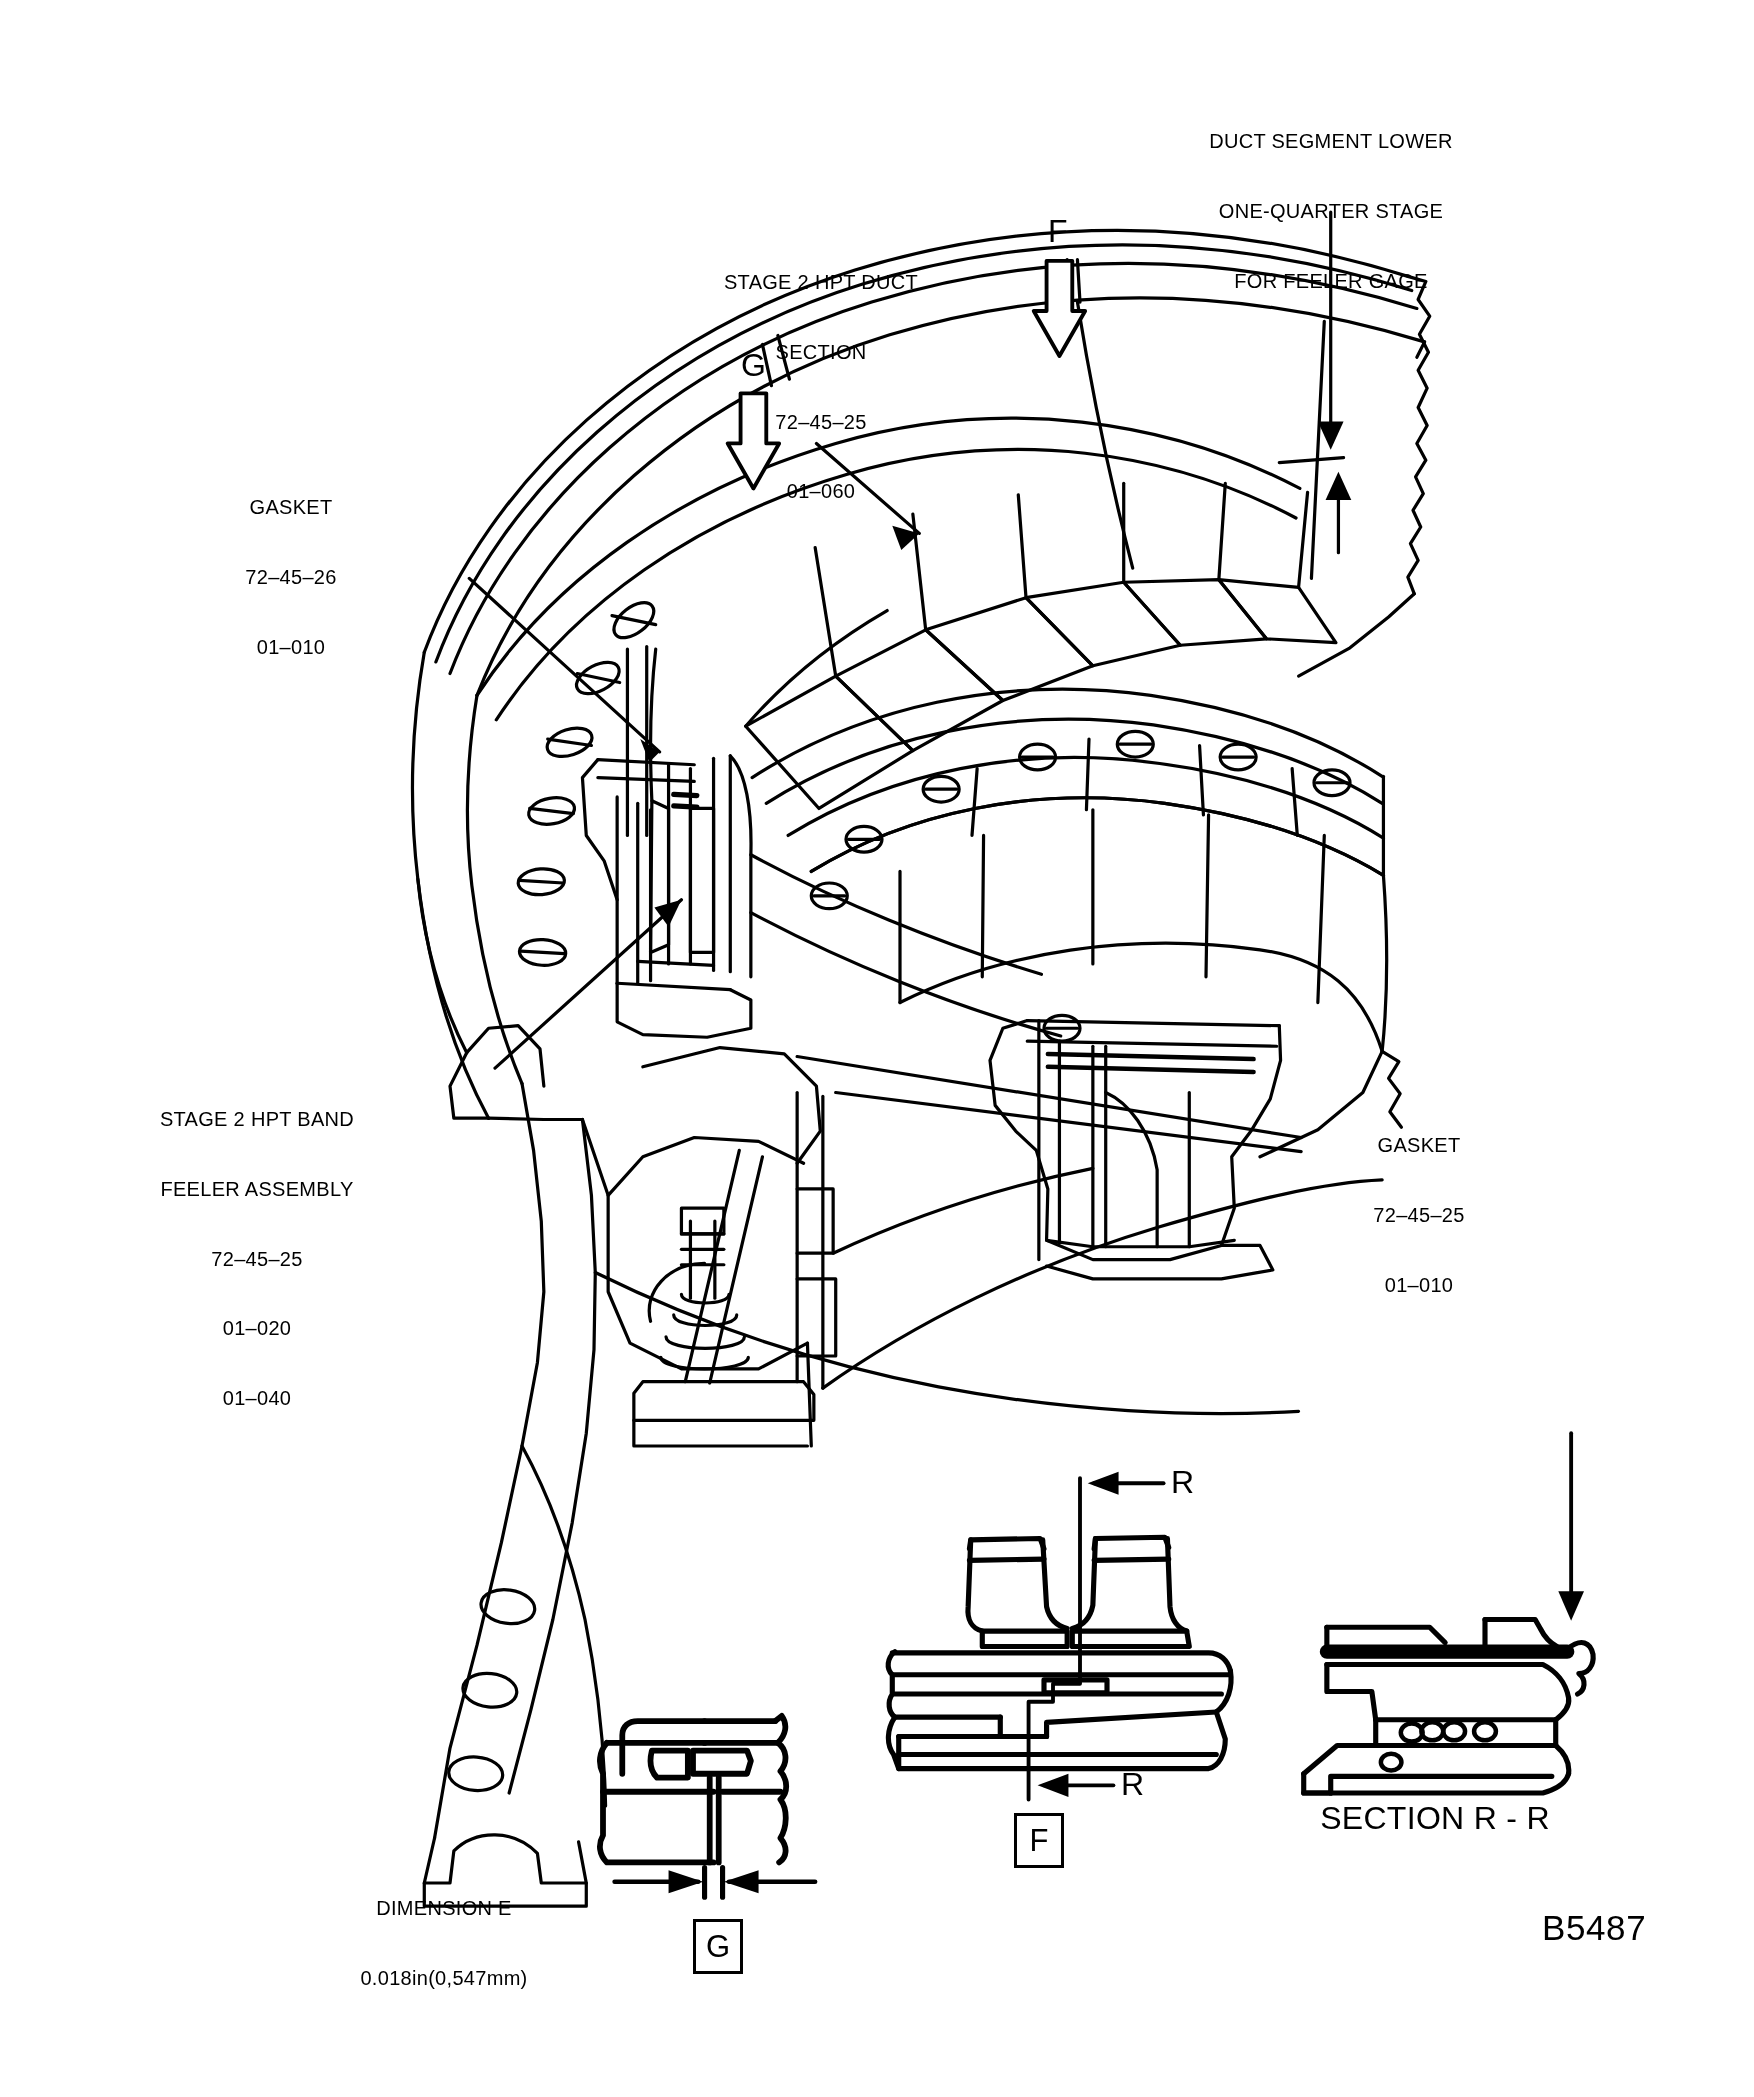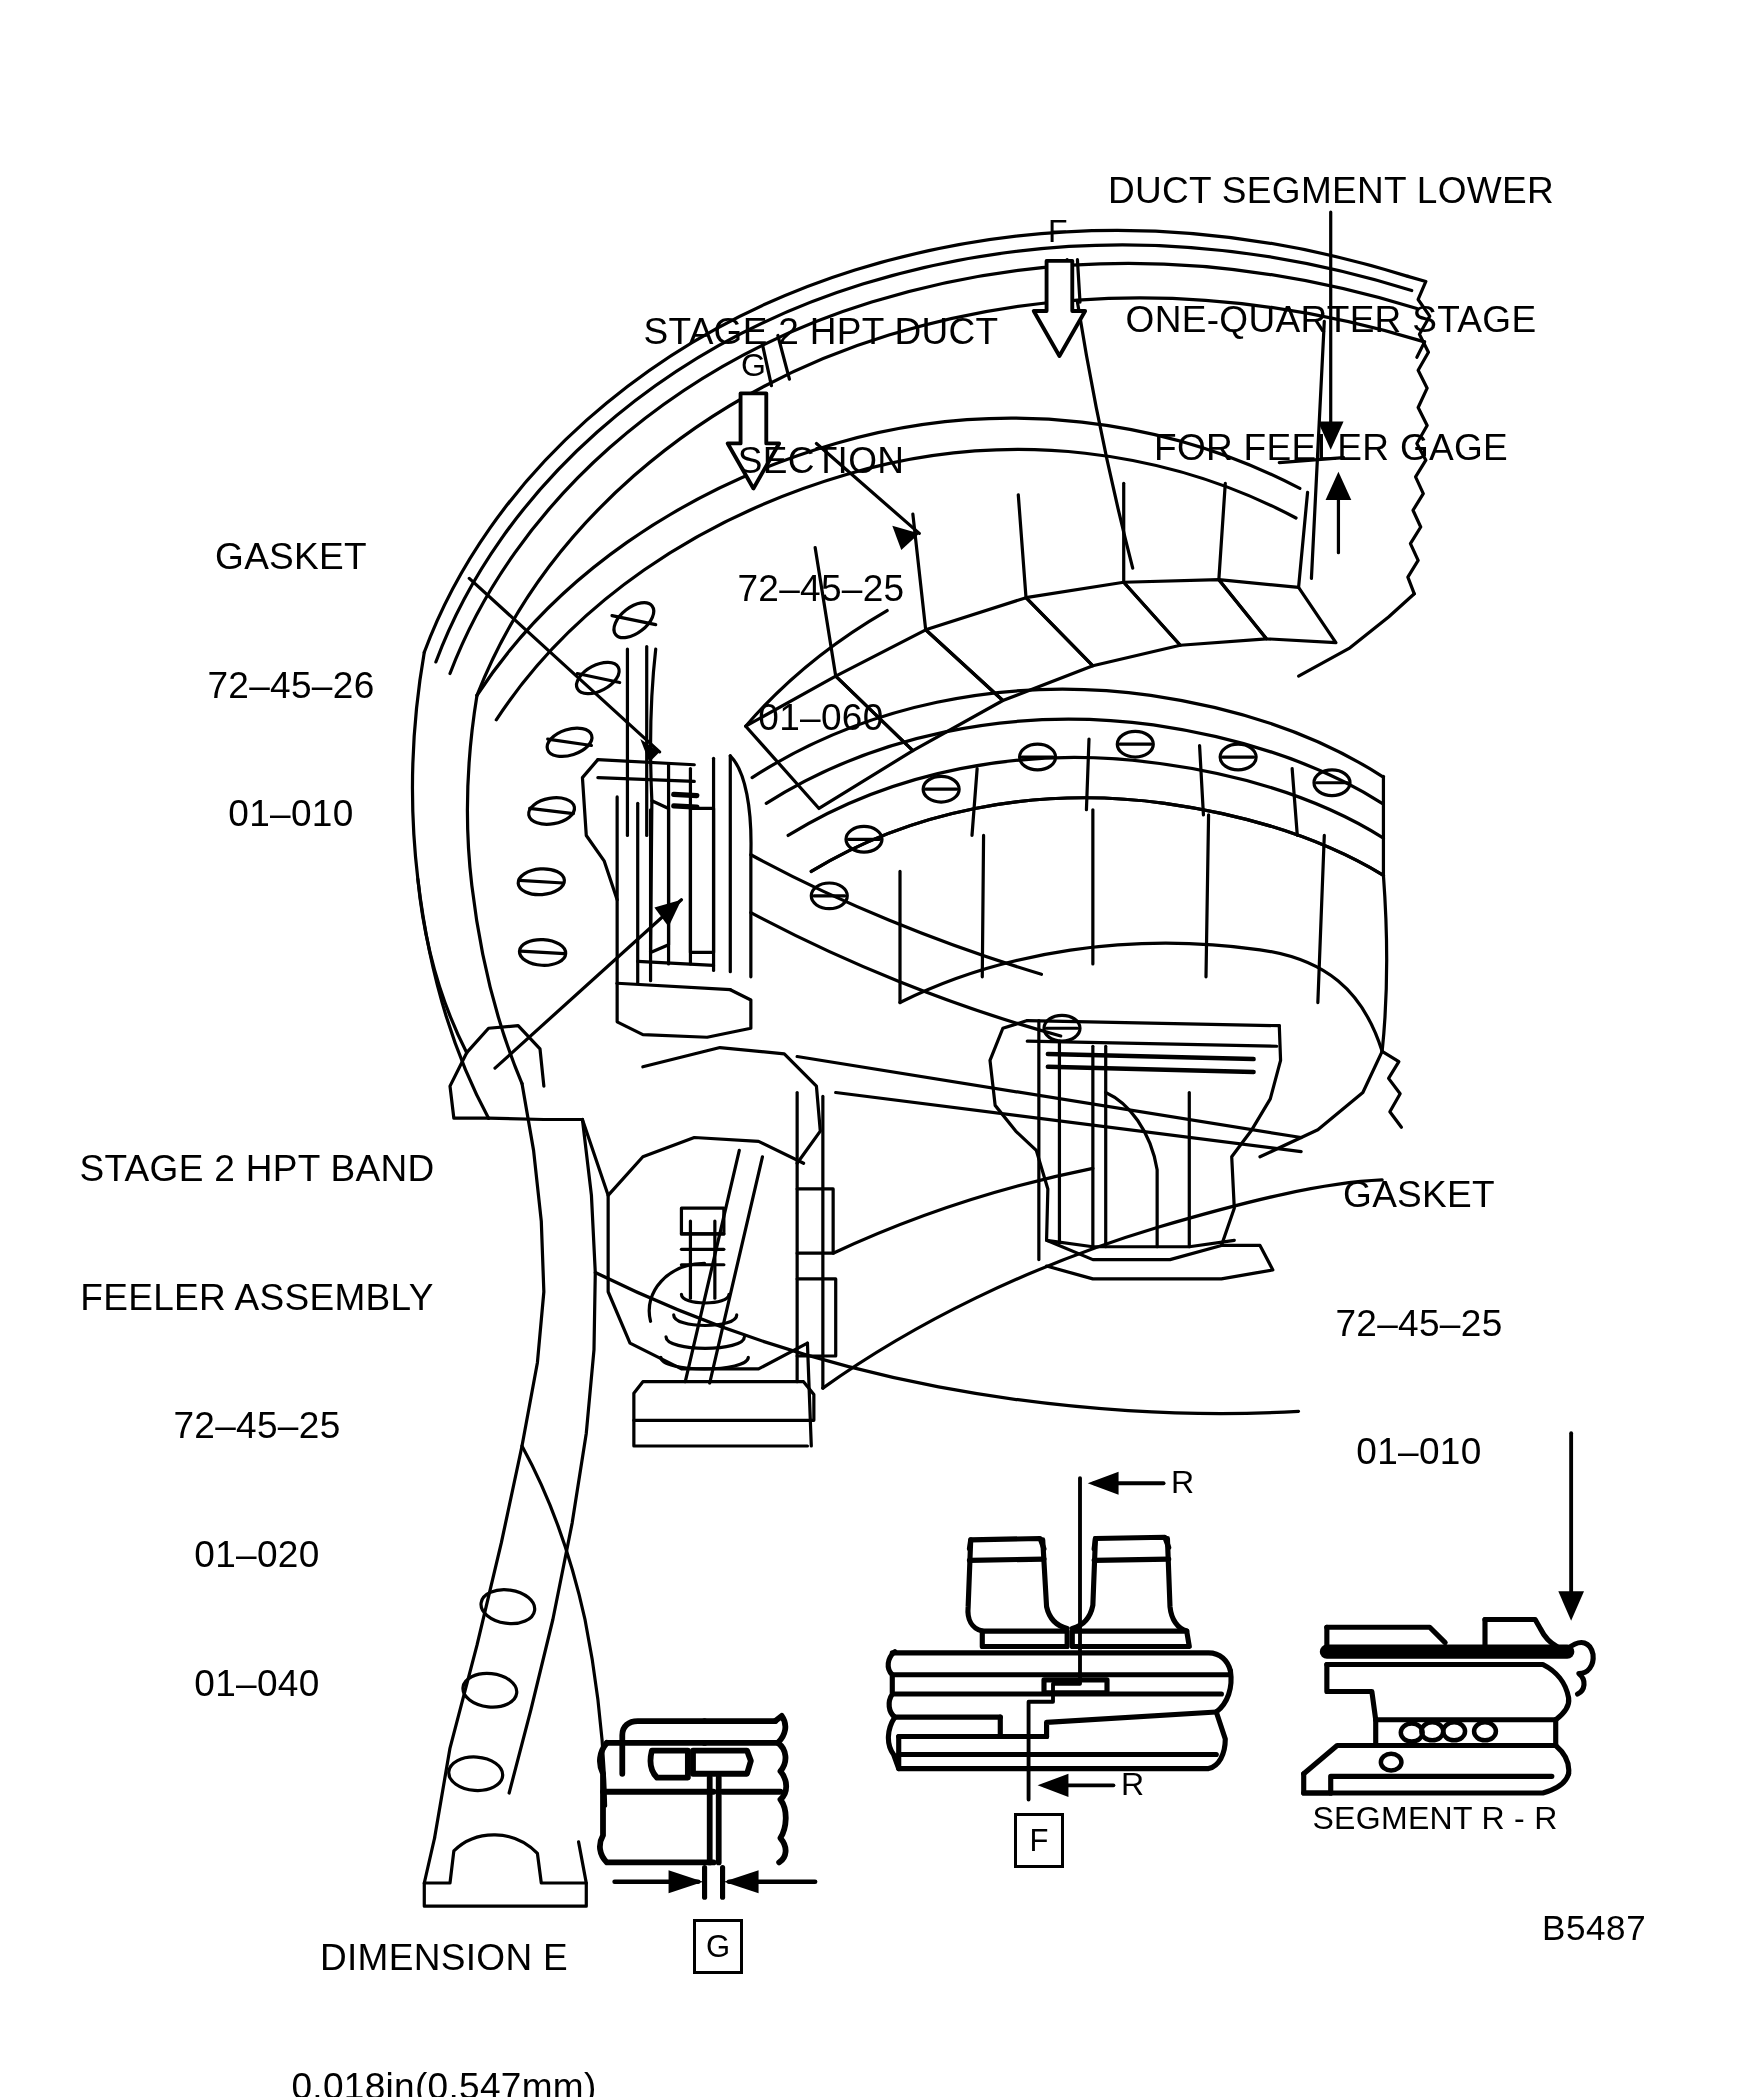--- a/index.html
+++ b/index.html
@@ -16,21 +16,21 @@
   .lbl{
     position:absolute;
     font-family:"Liberation Sans", sans-serif;
     font-weight:400;
     color:#000;
     white-space:pre;
     line-height:1.16;
     letter-spacing:0.3px;
   }
   .lbl.ctr{text-align:center;transform:translateX(-50%);}
-  .t48{font-size:37px;}
+  .t48{font-size:20px;}
   .t50{font-size:32px;}
   .flagbox{
     position:absolute;
     border:3.9px solid #000;
     box-sizing:border-box;
     display:flex;align-items:center;justify-content:center;
     font-size:31px;
     font-family:"Liberation Sans", sans-serif;
     background:#fff;
   }
@@ -415,21 +415,21 @@
     <div>01–010</div>
   </div>
 
 
   <div class="lbl ctr t48" style="left:444px;top:1851px;">
     <div>DIMENSION E</div>
     <div>0.018in(0,547mm)</div>
     
   </div>
 
-  <div class="lbl ctr t50" style="left:1435px;top:1800px;">SEGMENT R - R</div>
+  <div class="lbl ctr t50" style="left:1435px;top:1800px;">SECTION R - R</div>
 
   <div class="letter" style="left:741px;top:347px;">G</div>
   <div class="letter" style="left:1048px;top:213px;">F</div>
 
   <div class="letter" style="left:1171px;top:1464px;">R</div>
   <div class="letter" style="left:1121px;top:1766px;">R</div>
 
   <div class="flagbox" style="left:693px;top:1919px;width:50px;height:55px;">G</div>
   <div class="flagbox" style="left:1014px;top:1813px;width:50px;height:55px;">F</div>
 

